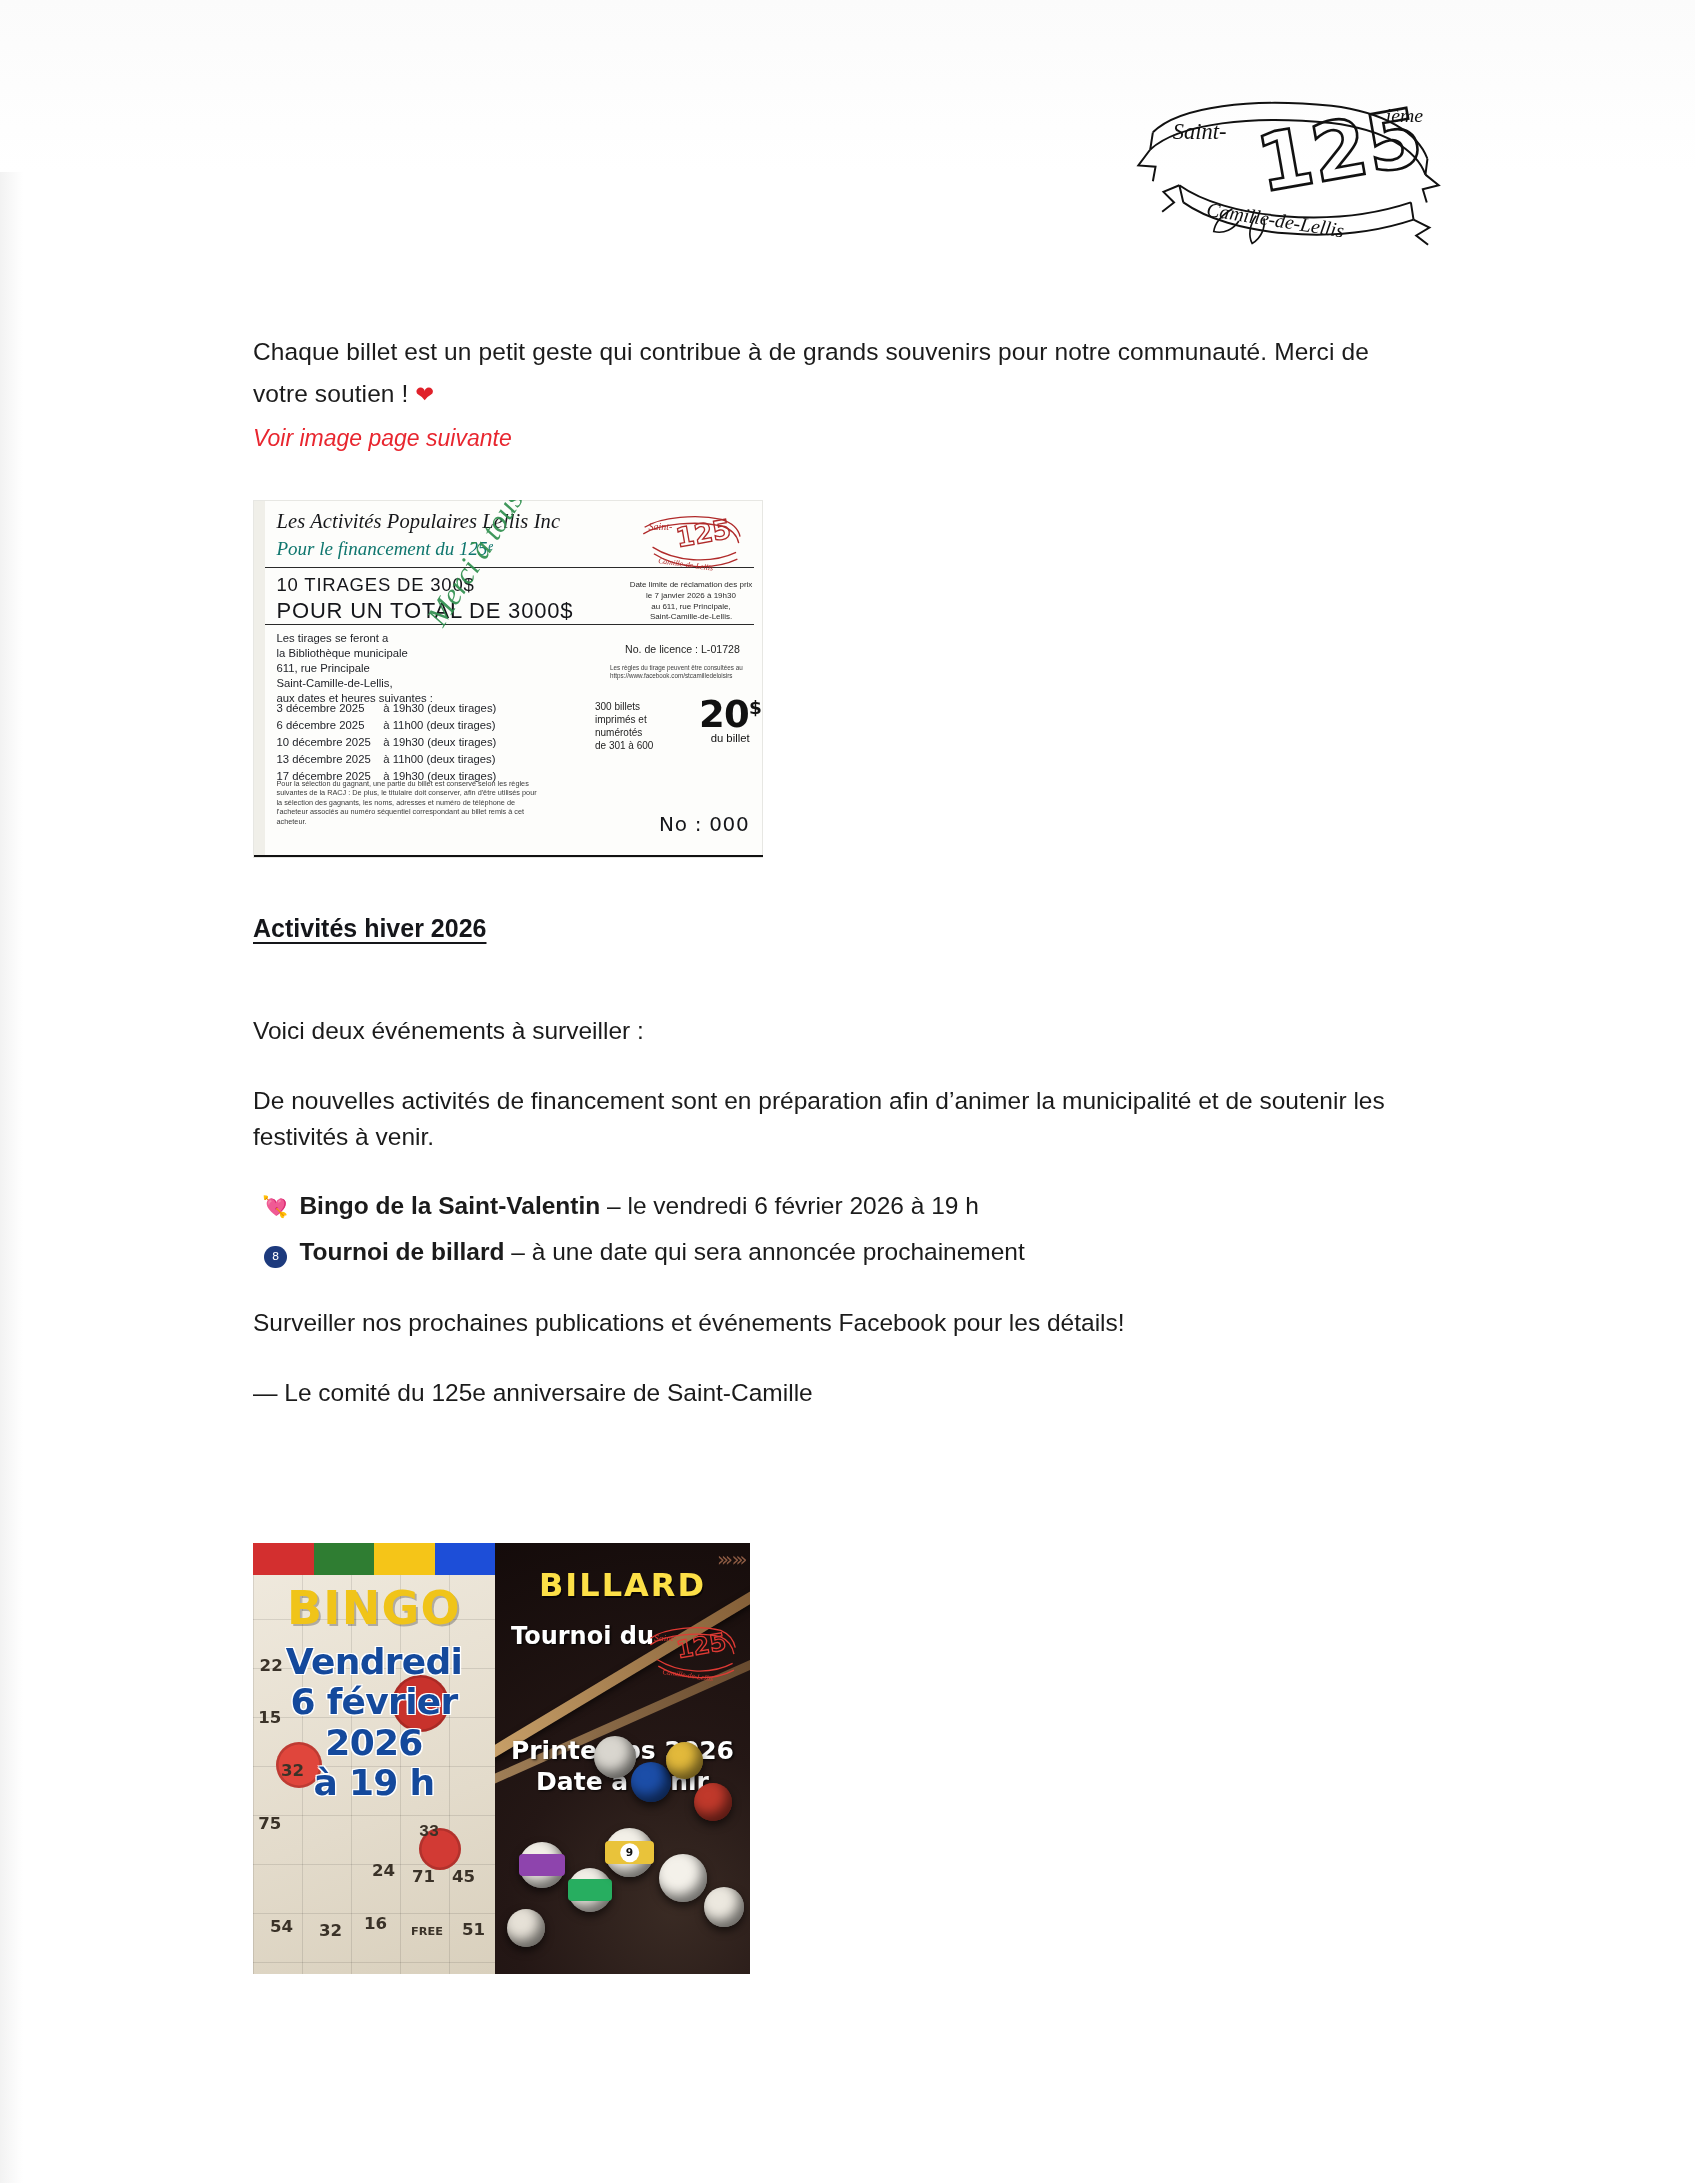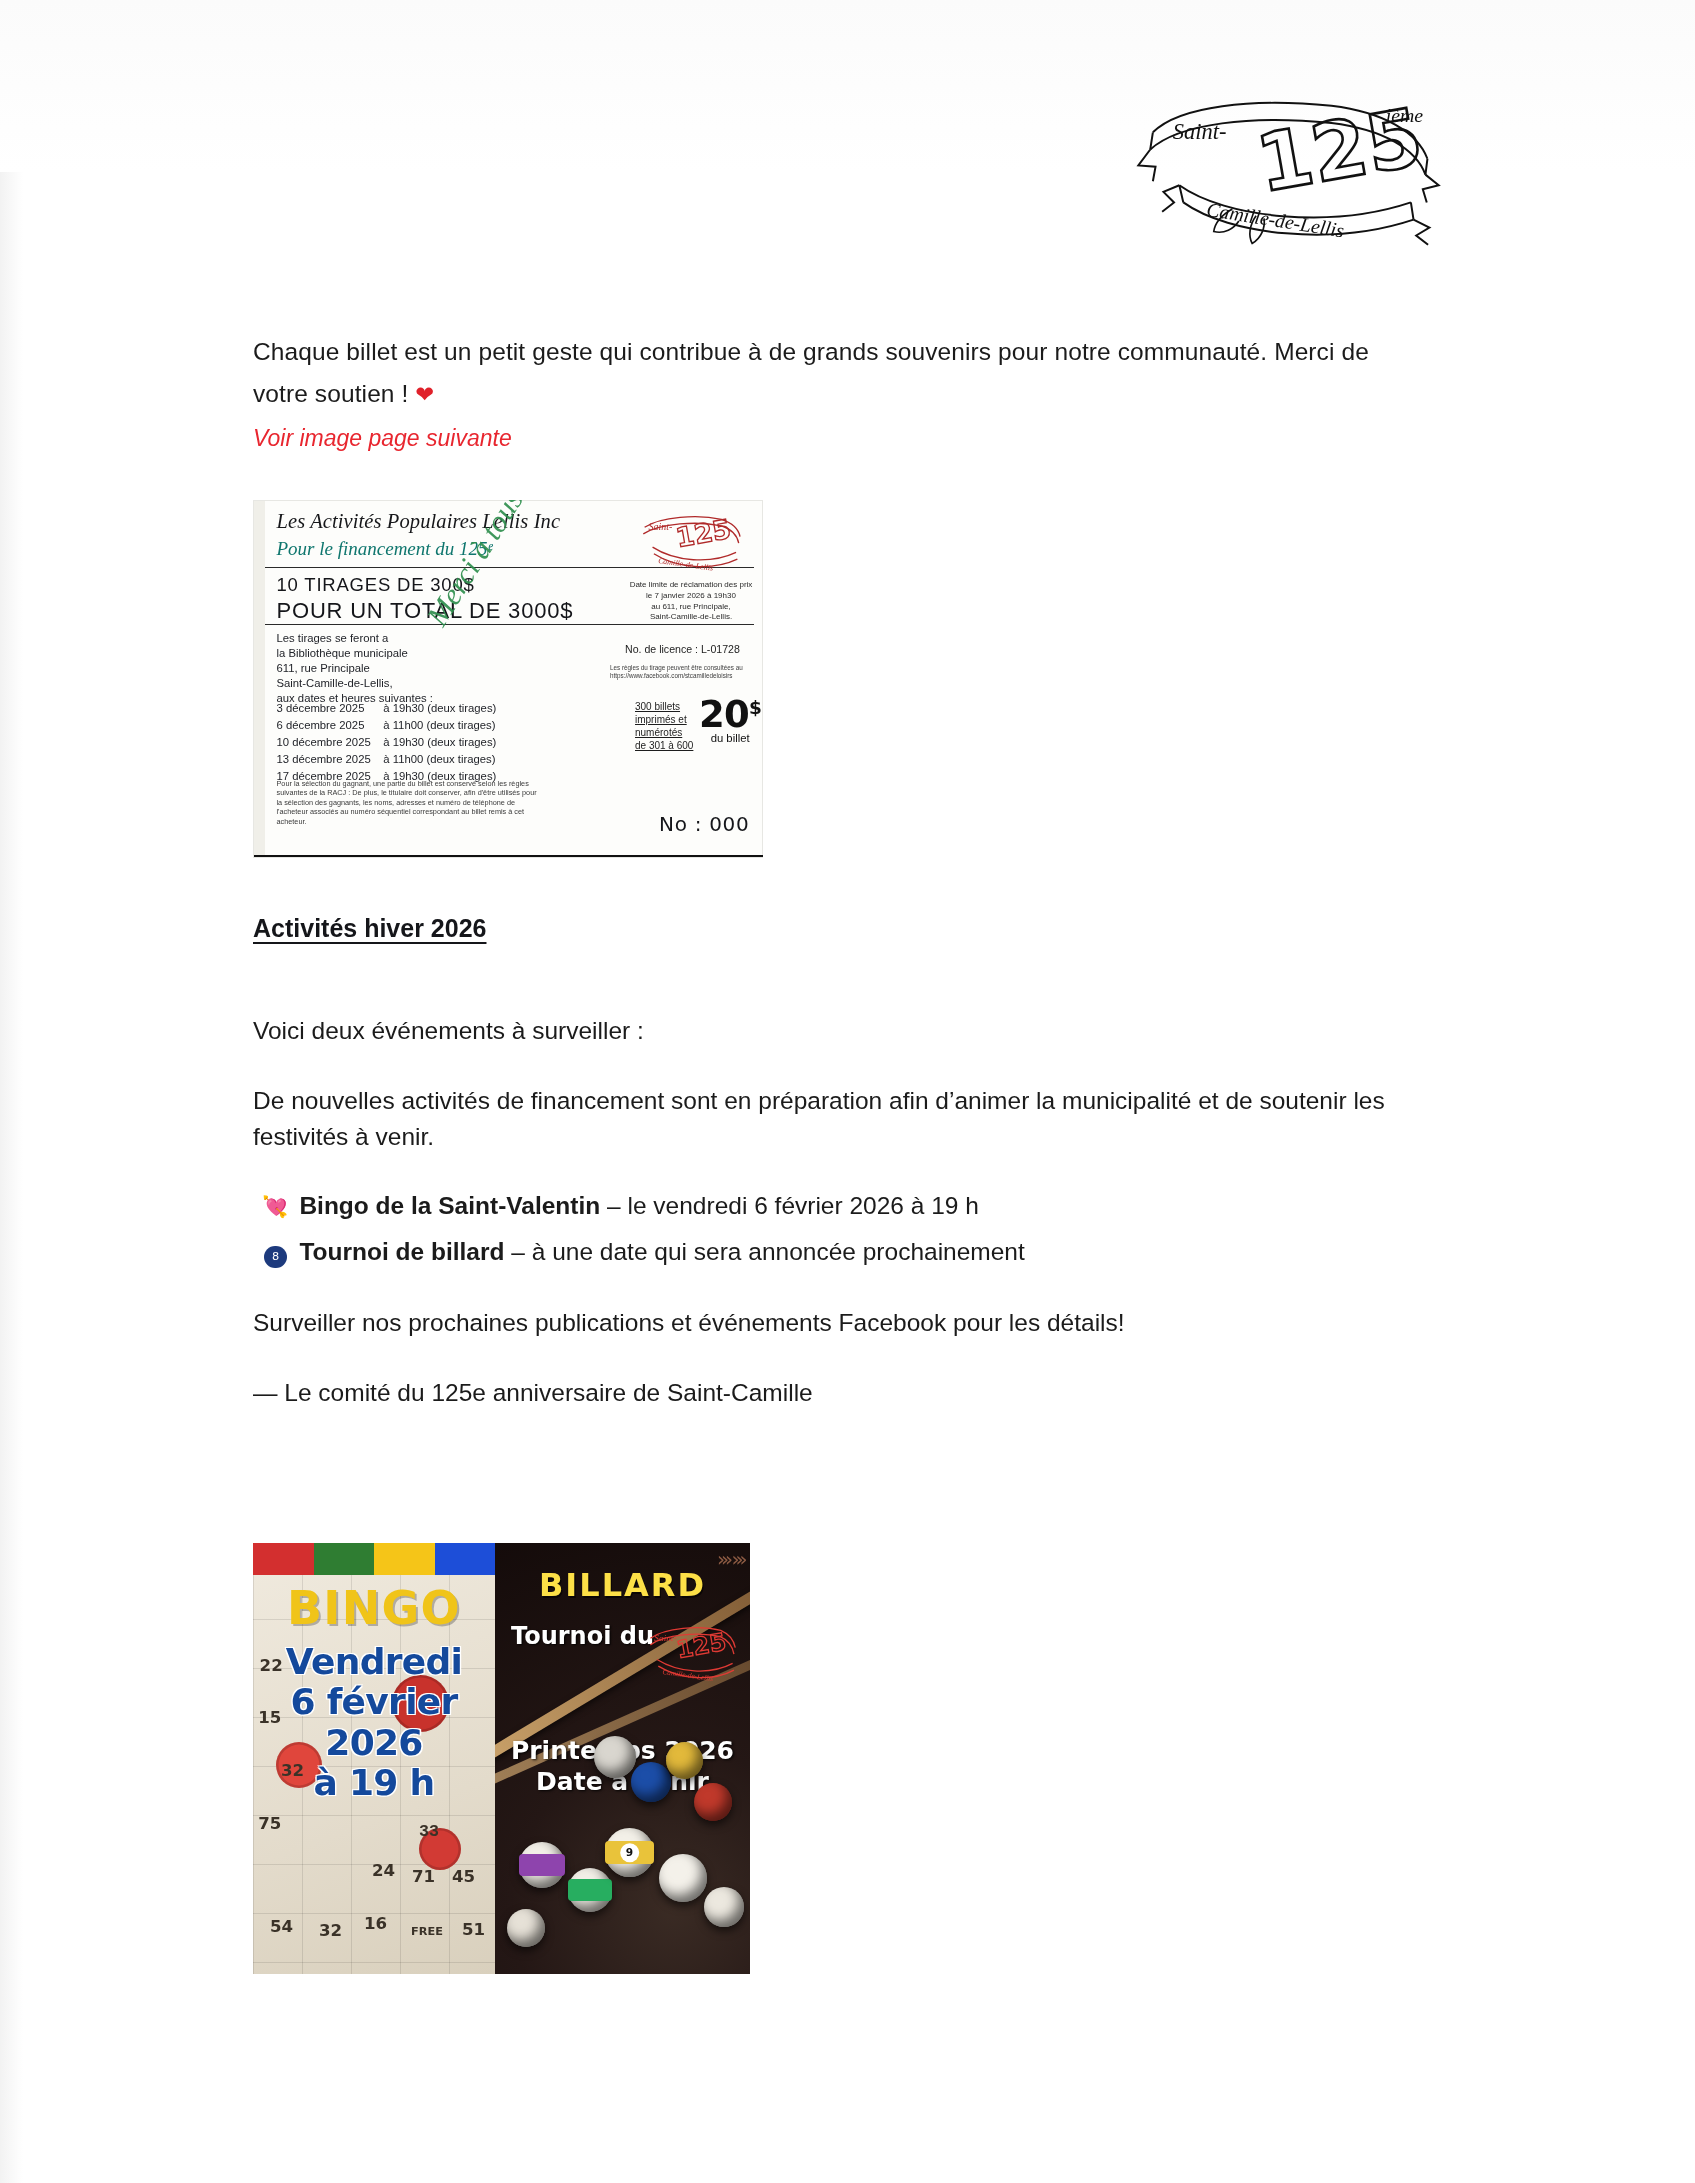--- a/index.html
+++ b/index.html
@@ -192,27 +192,26 @@
     position: absolute;
     left: 356px;
     top: 163px;
     width: 149px;
     font-size: 6.3px;
     line-height: 1.25;
     color: #3c3c3c;
   }
   .t-count {
     position: absolute;
-    left: 381px;
+    left: 341px;
     top: 199px;
     width: 79px;
     font-size: 10px;
     line-height: 1.3;
     color: #1d1d1d;
-    text-decoration: underline;
   }
   .t-price {
     position: absolute;
     left: 445px;
     top: 192px;
     text-align: center;
     color: #111;
   }
   .t-price .amt {
     font-size: 37px;

